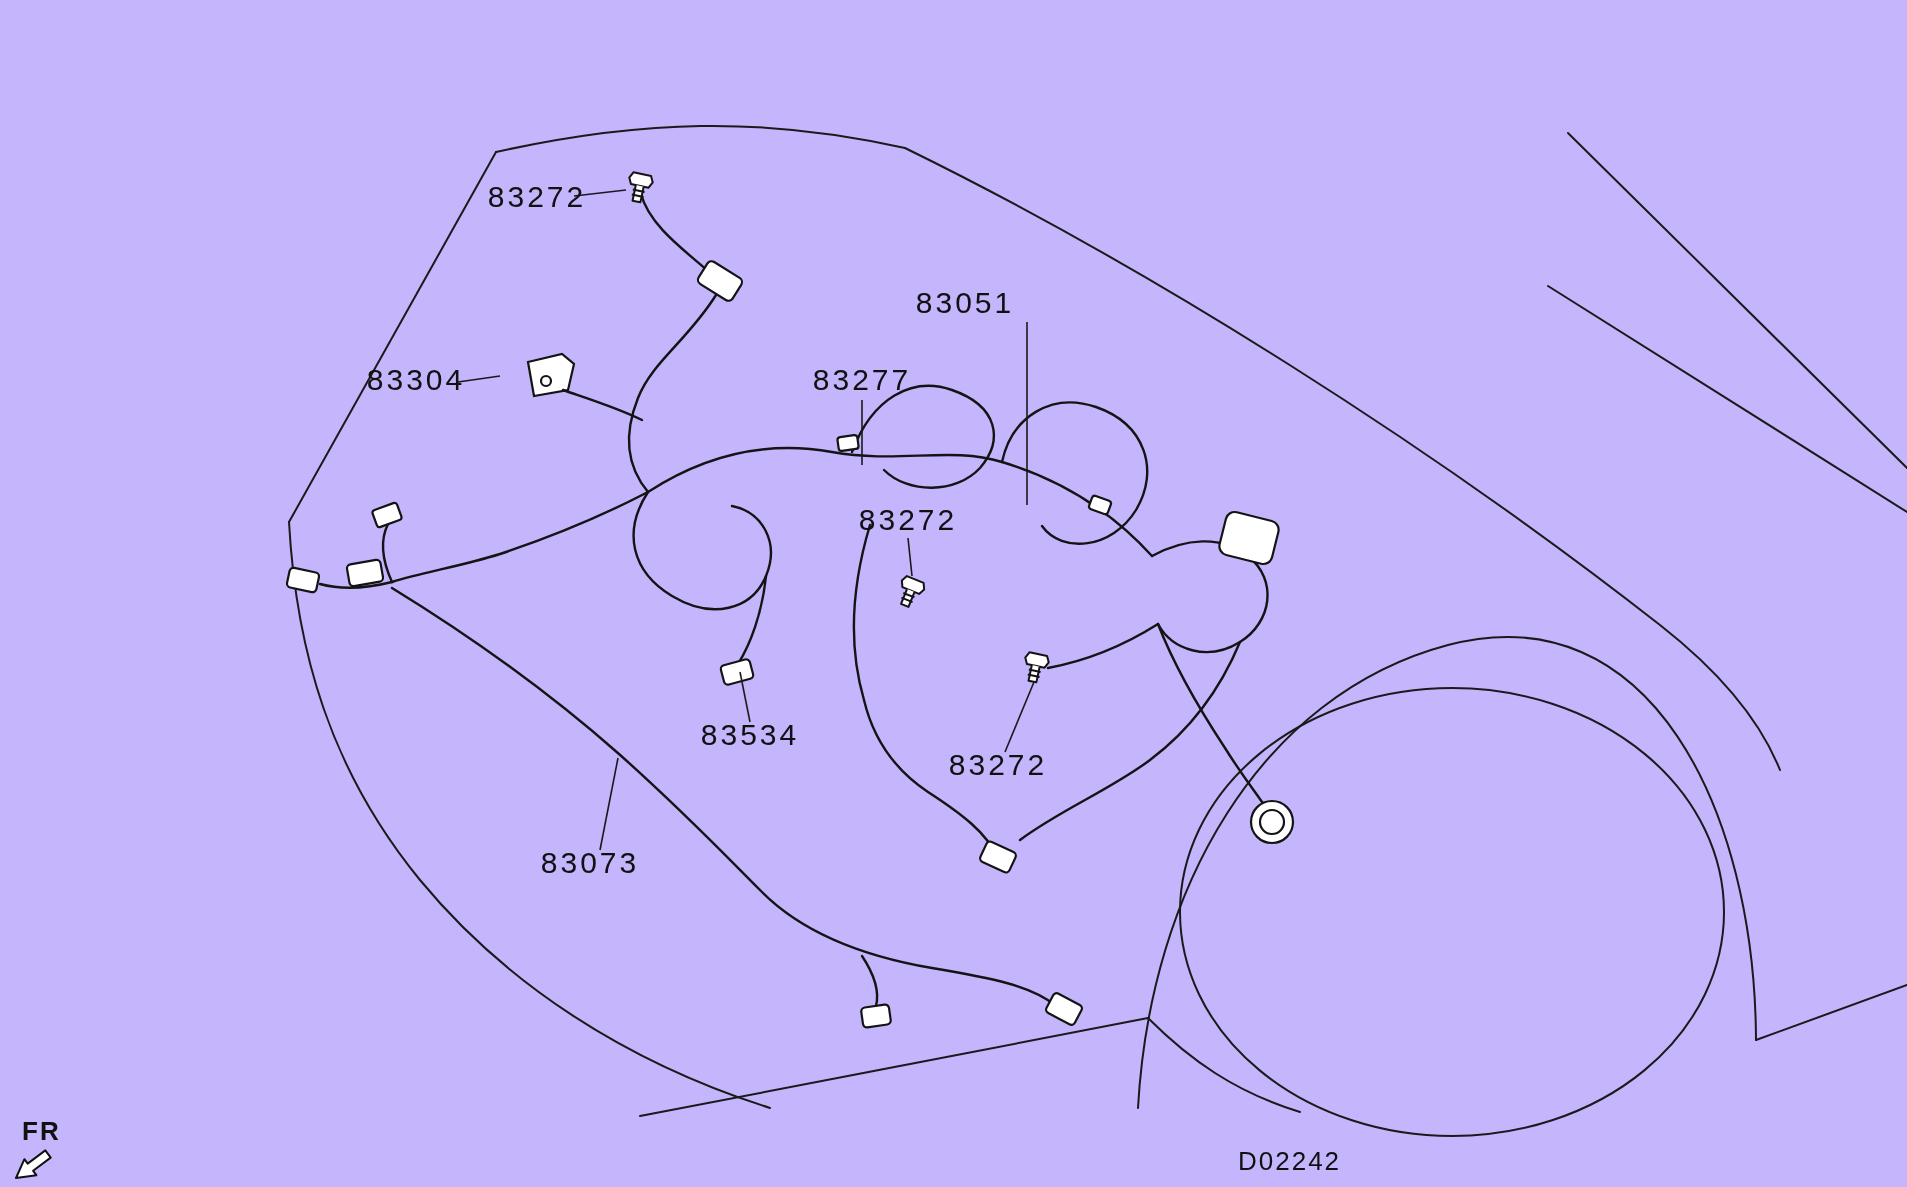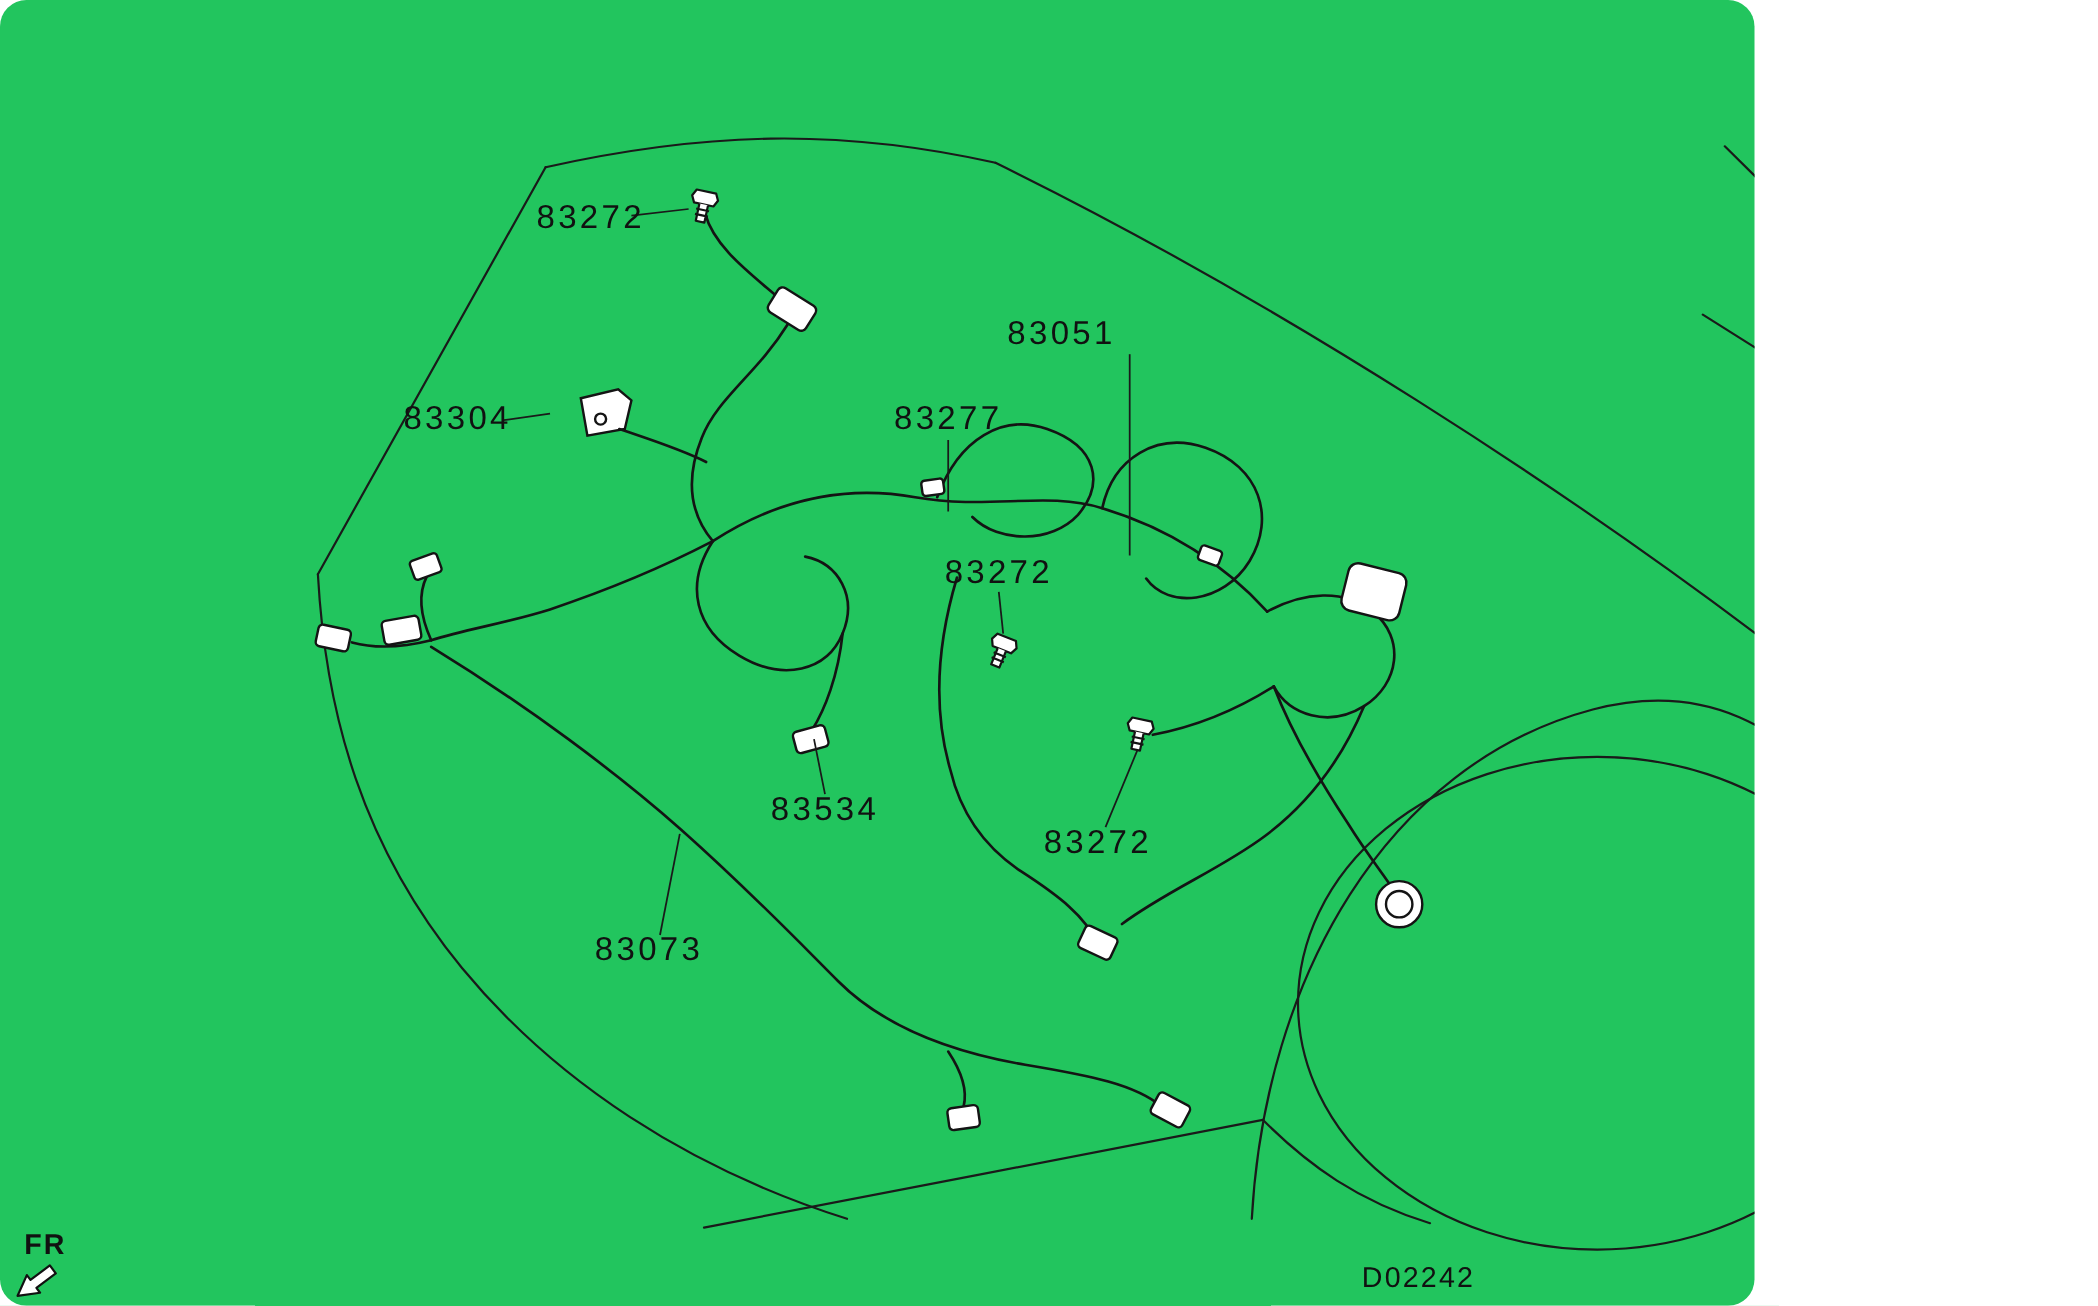--- a/index.html
+++ b/index.html
@@ -2,26 +2,25 @@
 <html><head>
 <meta charset="utf-8">
 <style>
   html, body {
     margin: 0;
     padding: 0;
     background: #ffffff;
   }
   .stage {
     position: relative;
-    width: 1595px;
+    width: 1907px;
     height: 1187px;
-    background: #22c55e;
+    background: #c4b5fd;
     font-family: "Liberation Sans", sans-serif;
     overflow: hidden;
-    border-radius: 24px;
   }
   svg { display: block; }
   .body-line {
     fill: none;
     stroke: #1a1a1a;
     stroke-width: 2;
     stroke-linecap: round;
     stroke-linejoin: round;
   }
   .harness-line {

